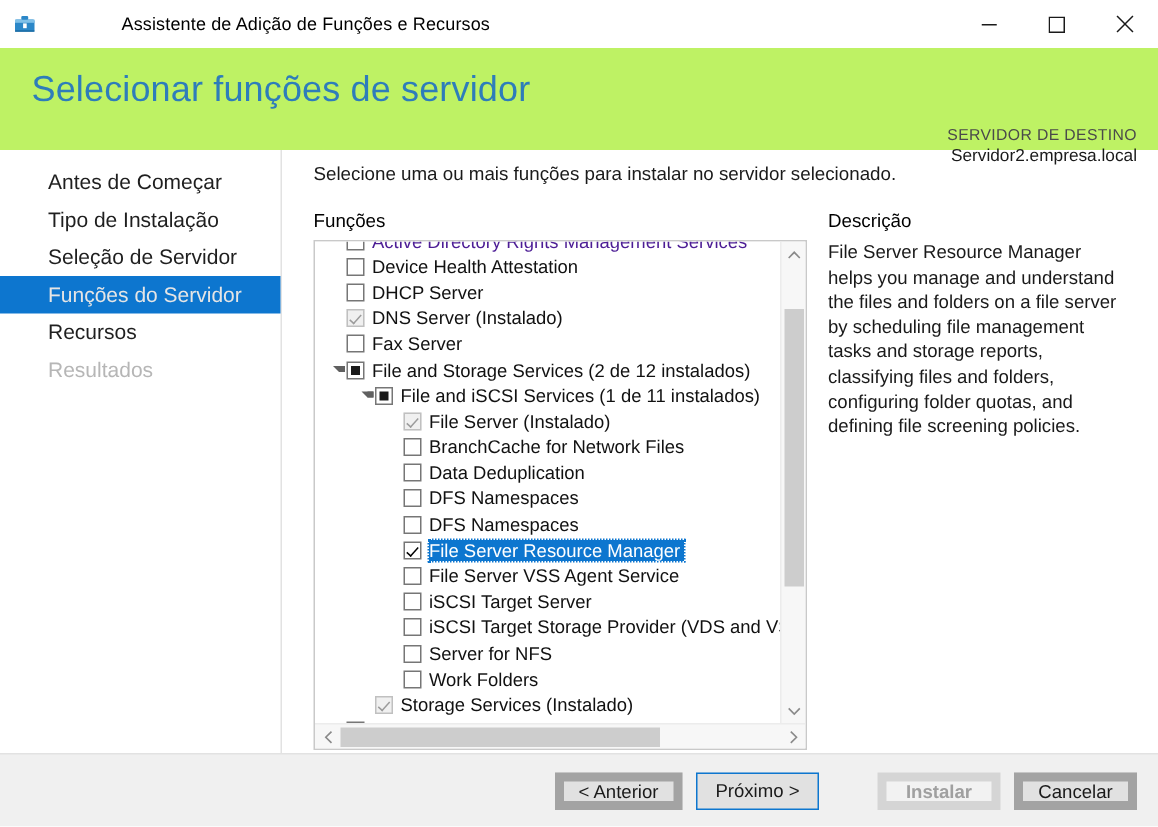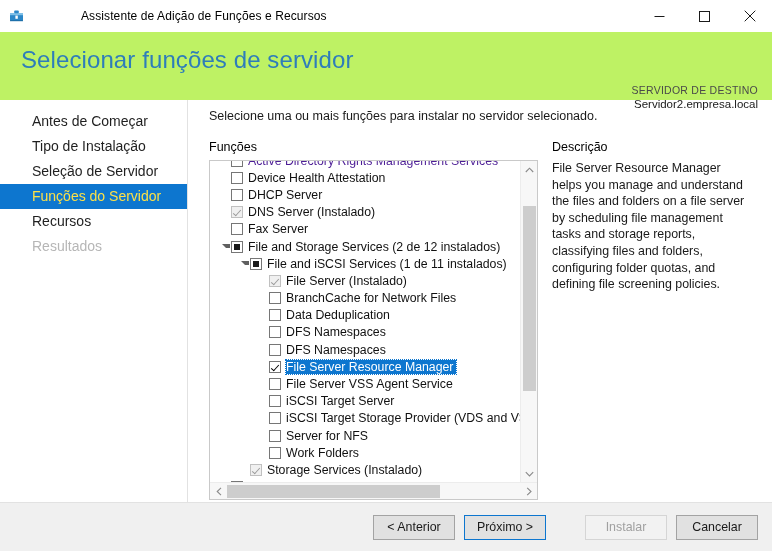--- a/index.html
+++ b/index.html
@@ -122,21 +122,21 @@
     height: 25px;
     line-height: 25px;
     padding-left: 32px;
     font-size: 14px;
     color: #1f1f1f;
     white-space: nowrap;
     box-sizing: border-box;
   }
   .nav-item.selected {
     background: #0d76cf;
-    color: #fde047;
+    color: #e5e5e5;
   }
   .nav-item.disabled {
     color: #b6b6b6;
   }
 
   .content {
     flex: 1 1 auto;
     position: relative;
     padding-left: 21px;
     padding-right: 14px;
@@ -340,33 +340,34 @@
     box-sizing: border-box;
   }
   .btn {
     height: 25px;
     min-width: 82px;
     padding: 0 10px;
     font-size: 12.4px;
     font-family: "Liberation Sans", sans-serif;
     color: #1a1a1a;
     background: #e1e1e1;
-    border: 1px solid #a3a3a3;
+    border: 6px solid #a3a3a3;
     box-sizing: border-box;
     margin-left: 9px;
     cursor: default;
   }
   .btn.default {
     border: 1px solid #0d76cf;
     background: #e1e1e1;
   }
   .btn.disabled {
     color: #a0a0a0;
     background: #f2f2f2;
     border-color: #d5d5d5;
+    font-weight: bold;
   }
   .btn:first-child { margin-left: 0; }
   .btn-gap { width: 30px; }
 </style>
 </head>
 <body>
 
 <div class="window">
 
   <div class="titlebar">

